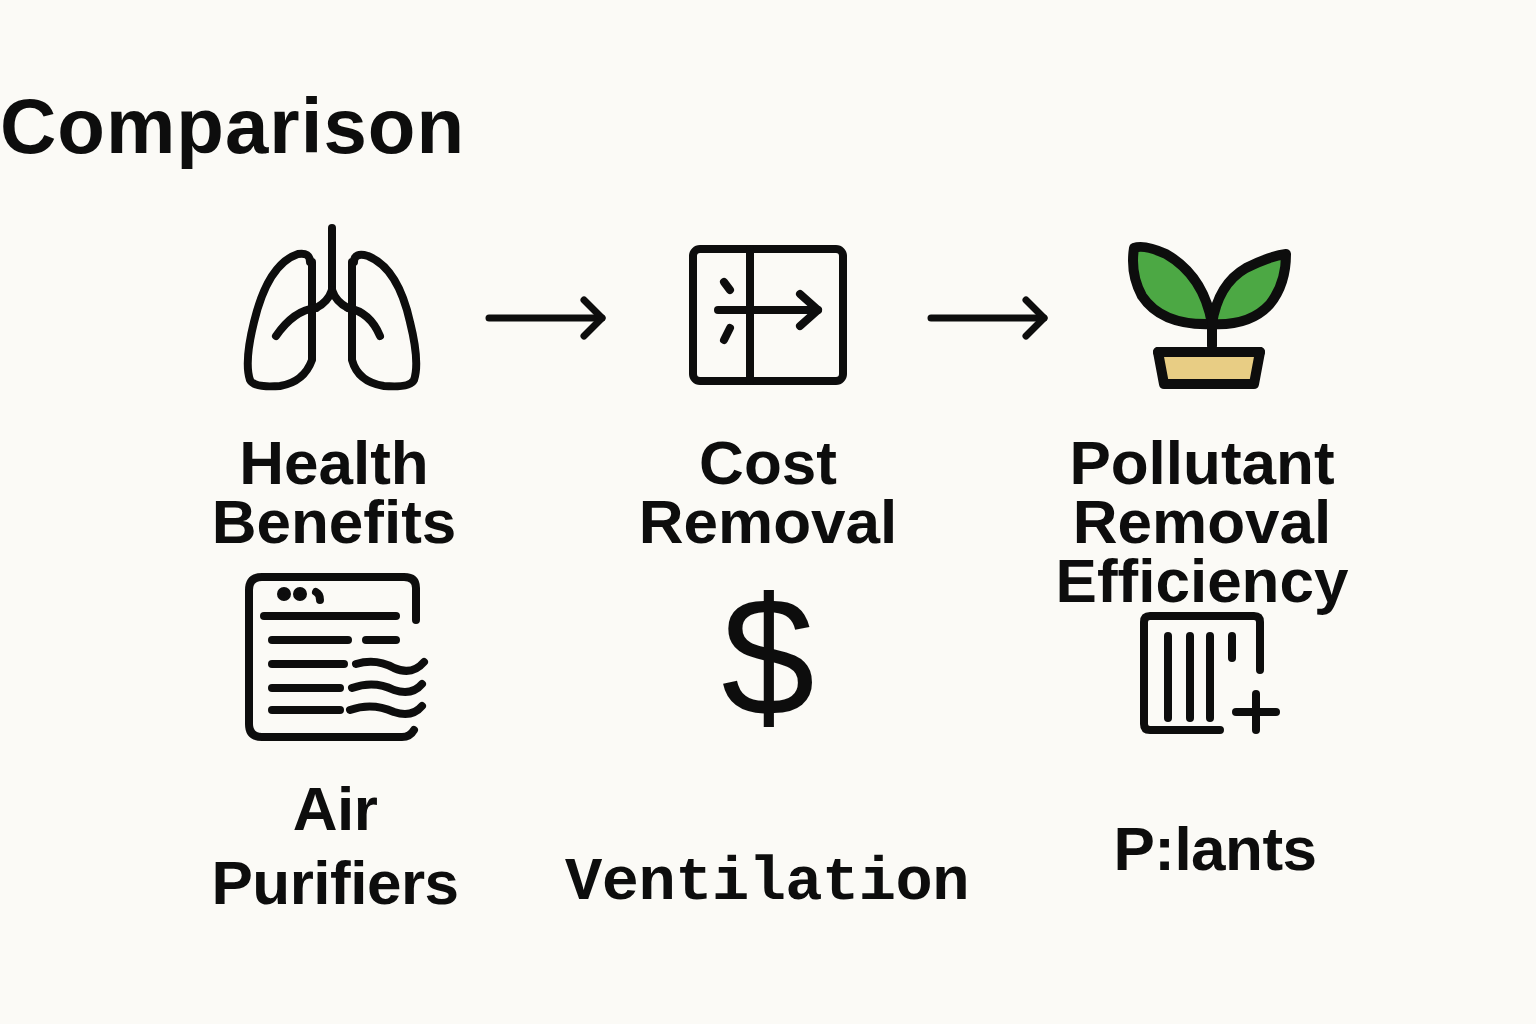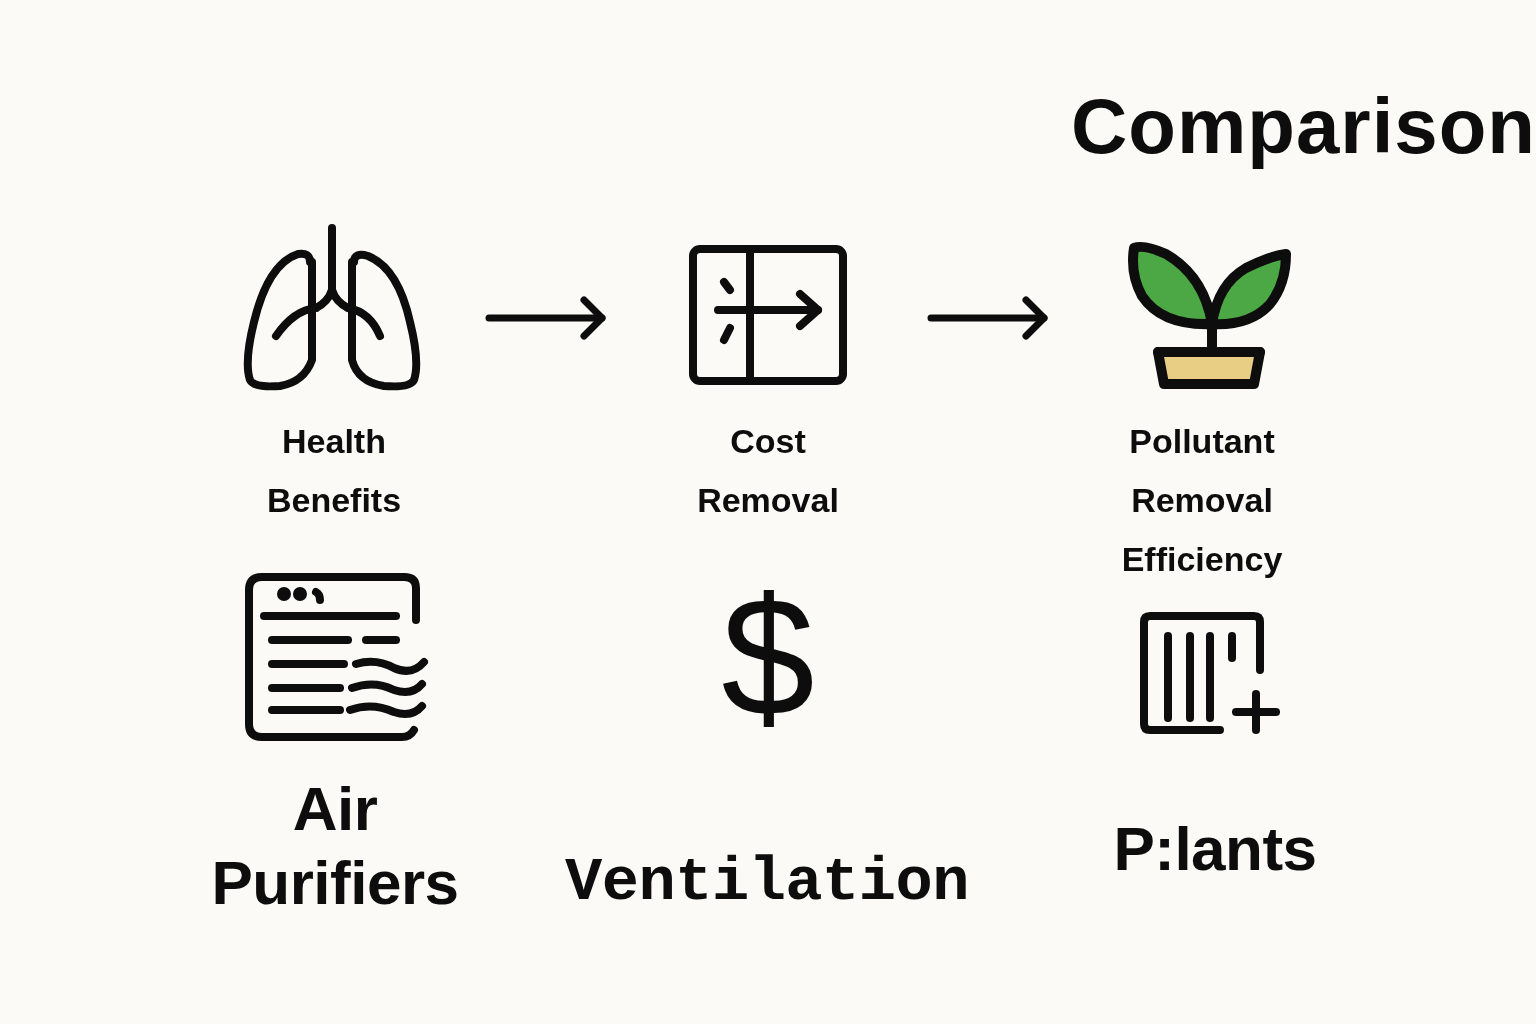--- a/index.html
+++ b/index.html
@@ -13,43 +13,44 @@
       position: relative;
       overflow: hidden;
       font-family: "Liberation Sans", "DejaVu Sans", sans-serif;
       color: #0d0d0d;
     }
     .title {
       position: absolute;
       left: 0;
       top: 80px;
       width: 1536px;
-      text-align: right;
+      text-align: left;
       font-size: 78px;
       font-weight: bold;
       letter-spacing: 1px;
       line-height: 92px;
     }
     .icon {
       position: absolute;
     }
     .icon svg {
       width: 100%;
       height: 100%;
       overflow: visible;
     }
     .label {
       position: absolute;
       text-align: center;
       font-weight: bold;
       white-space: pre-line;
     }
     .label.small {
-      font-size: 34px;
+      font-size: 62px;
       line-height: 59px;
+      margin-top: 21px;
     }
     .label.large {
       font-size: 62px;
       line-height: 74px;
       letter-spacing: -0.5px;
     }
     .arrow {
       position: absolute;
     }
     .arrow svg {

